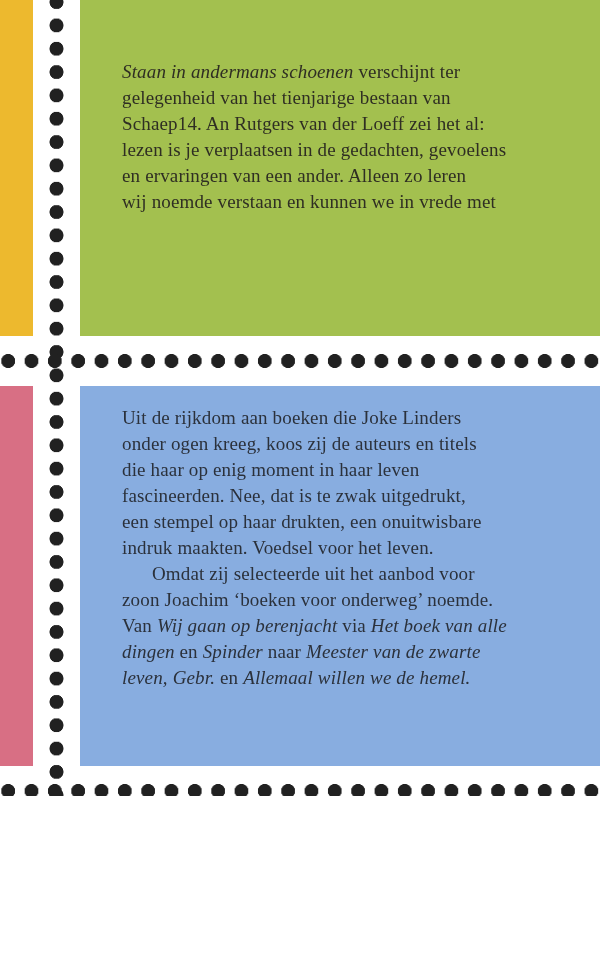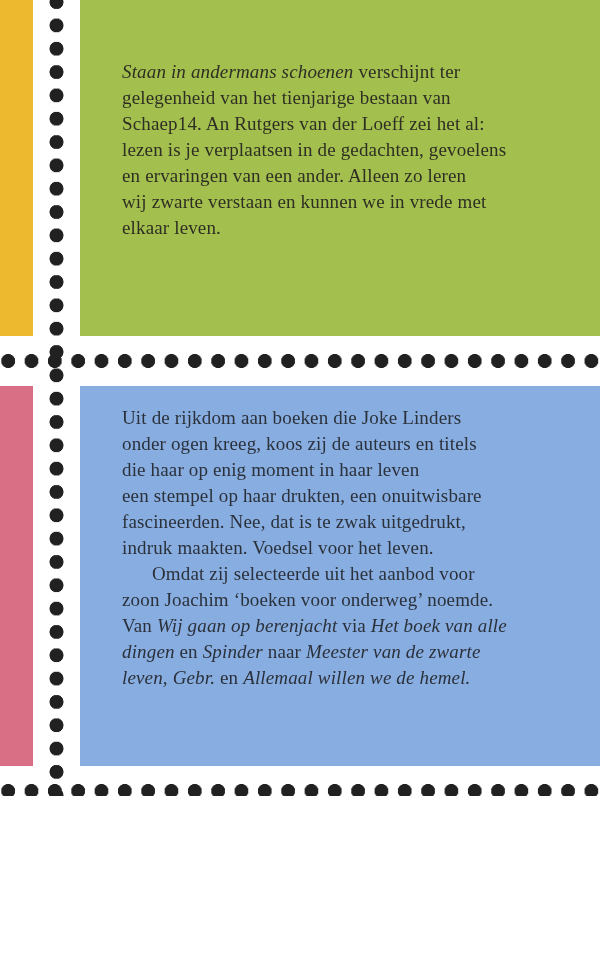--- a/index.html
+++ b/index.html
@@ -56,30 +56,29 @@
   <div class="gutter gutter-v"></div>
   <div class="gutter gutter-h gh1"></div>
   <div class="gutter gutter-h gh2"></div>
 
   <div class="quote quote-green">
       <div class="tline"><span class="it">Staan in andermans schoenen</span><span> verschijnt ter</span></div>
       <div class="tline"><span>gelegenheid van het tienjarige bestaan van</span></div>
       <div class="tline"><span>Schaep14. An Rutgers van der Loeff zei het al:</span></div>
       <div class="tline"><span>lezen is je verplaatsen in de gedachten, gevoelens</span></div>
       <div class="tline"><span>en ervaringen van een ander. Alleen zo leren</span></div>
-      <div class="tline"><span>wij zwarte verstaan en kunnen we in vrede met</span></div>
-      <div class="tline"><span>elkaar leven.</span></div>
+      <div class="tline"><span>wij noemde verstaan en kunnen we in vrede met</span></div>
     </div>
 
   <div class="quote quote-blue">
       <div class="tline"><span>Uit de rijkdom aan boeken die Joke Linders</span></div>
       <div class="tline"><span>onder ogen kreeg, koos zij de auteurs en titels</span></div>
       <div class="tline"><span>die haar op enig moment in haar leven</span></div>
+      <div class="tline"><span>fascineerden. Nee, dat is te zwak uitgedrukt,</span></div>
       <div class="tline"><span>een stempel op haar drukten, een onuitwisbare</span></div>
-      <div class="tline"><span>fascineerden. Nee, dat is te zwak uitgedrukt,</span></div>
       <div class="tline"><span>indruk maakten. Voedsel voor het leven.</span></div>
       <div class="tline indent"><span>Omdat zij selecteerde uit het aanbod voor</span></div>
       <div class="tline"><span>zoon Joachim ‘boeken voor onderweg’ noemde.</span></div>
       <div class="tline"><span>Van </span><span class="it">Wij gaan op berenjacht</span><span> via </span><span class="it">Het boek van alle</span></div>
       <div class="tline"><span class="it">dingen</span><span> en </span><span class="it">Spinder</span><span> naar </span><span class="it">Meester van de zwarte</span></div>
       <div class="tline"><span class="it">leven, Gebr.</span><span> en </span><span class="it">Allemaal willen we de hemel.</span></div>
     </div>
 
   <div class="barcode">
     <svg class="bars" viewBox="0 0 95 112" preserveAspectRatio="none" shape-rendering="crispEdges">

